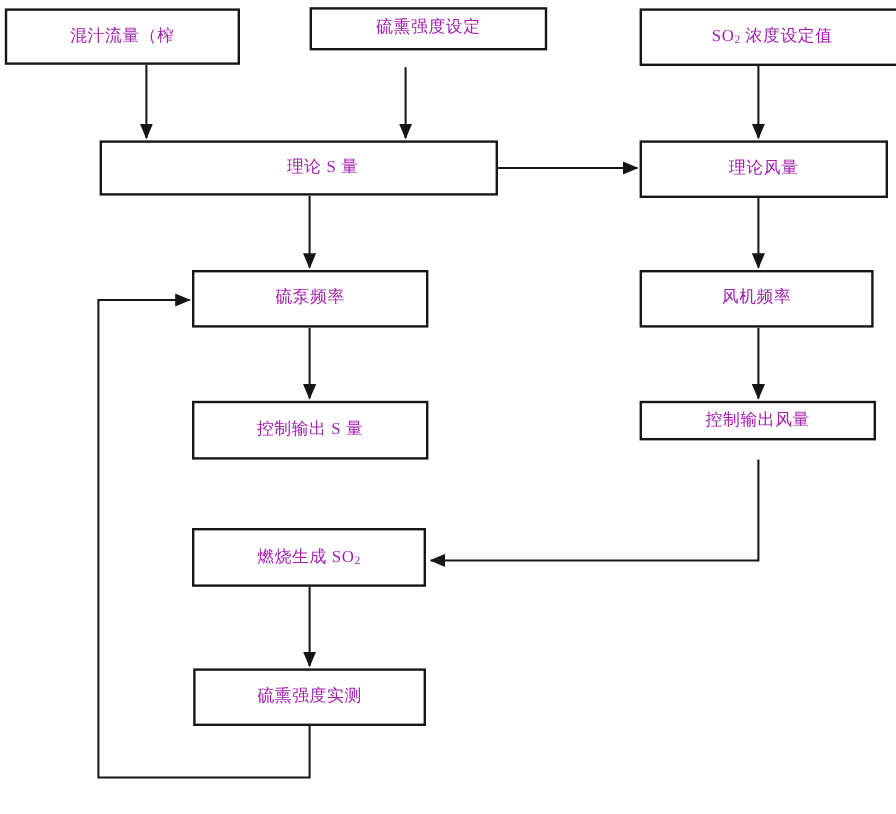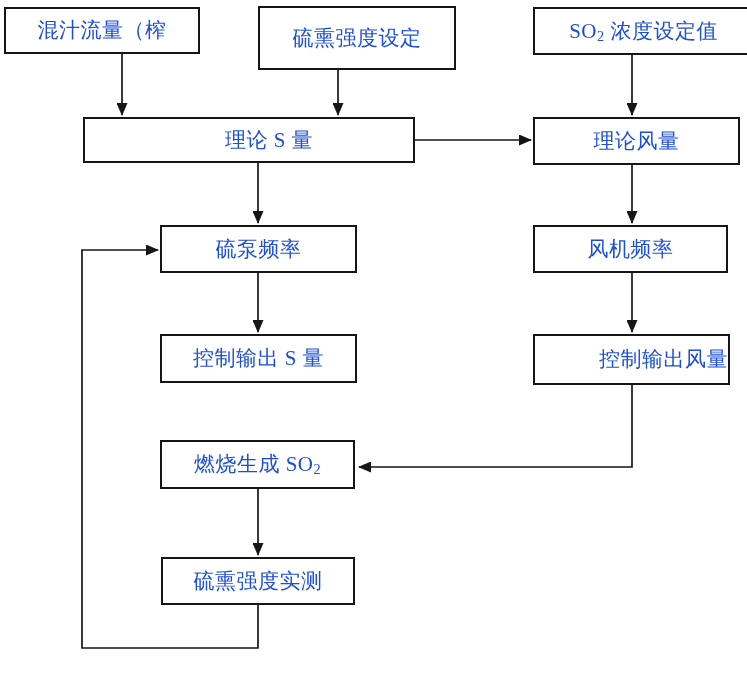--- a/index.html
+++ b/index.html
@@ -23,22 +23,22 @@
     height: 678px;
   }
   .node {
     position: absolute;
     box-sizing: border-box;
     border: 2px solid #161616;
     background: #ffffff;
     display: flex;
     align-items: center;
     justify-content: center;
-    color: #1d4ed8;
-    font-size: 21px;
+    color: #a21caf;
+    font-size: 14px;
     letter-spacing: 0.5px;
     white-space: nowrap;
   }
   .node .label { line-height: 1; }
   .node sub {
     font-size: 0.68em;
     line-height: 0;
     vertical-align: -0.22em;
   }
 </style>
@@ -65,21 +65,21 @@
       <path d="M632,383 V467 H359" marker-end="url(#arrow)"></path>
       <path d="M258,489 V555" marker-end="url(#arrow)"></path>
       <path d="M258,605 V648 H82 V250 H158" marker-end="url(#arrow)"></path>
     </g>
   </svg>
 
   <div class="node" style="left:4px; top:7px; width:196px; height:47px;">
     <span class="label">混汁流量（榨</span>
   </div>
 
-  <div class="node" style="left:258px; top:6px; width:198px; height:64px;">
+  <div class="node" style="left:258px; top:6px; width:198px; height:36px;">
     <span class="label">硫熏强度设定</span>
   </div>
 
   <div class="node" style="left:533px; top:7px; width:221px; height:48px;">
     <span class="label"><span>SO</span><sub>2</sub><span> 浓度设定值</span></span>
   </div>
 
   <div class="node" style="left:83px; top:117px; width:332px; height:46px;padding-left:40px;">
     <span class="label">理论 S 量</span>
   </div>
@@ -93,21 +93,21 @@
   </div>
 
   <div class="node" style="left:533px; top:225px; width:195px; height:48px;">
     <span class="label">风机频率</span>
   </div>
 
   <div class="node" style="left:160px; top:334px; width:197px; height:49px;">
     <span class="label">控制输出 S 量</span>
   </div>
 
-  <div class="node" style="left:533px; top:334px; width:197px; height:51px;justify-content:flex-end;">
+  <div class="node" style="left:533px; top:334px; width:197px; height:33px;">
     <span class="label">控制输出风量</span>
   </div>
 
   <div class="node" style="left:160px; top:440px; width:195px; height:49px;">
     <span class="label"><span>燃烧生成 SO</span><sub>2</sub><span></span></span>
   </div>
 
   <div class="node" style="left:161px; top:557px; width:194px; height:48px;">
     <span class="label">硫熏强度实测</span>
   </div>

